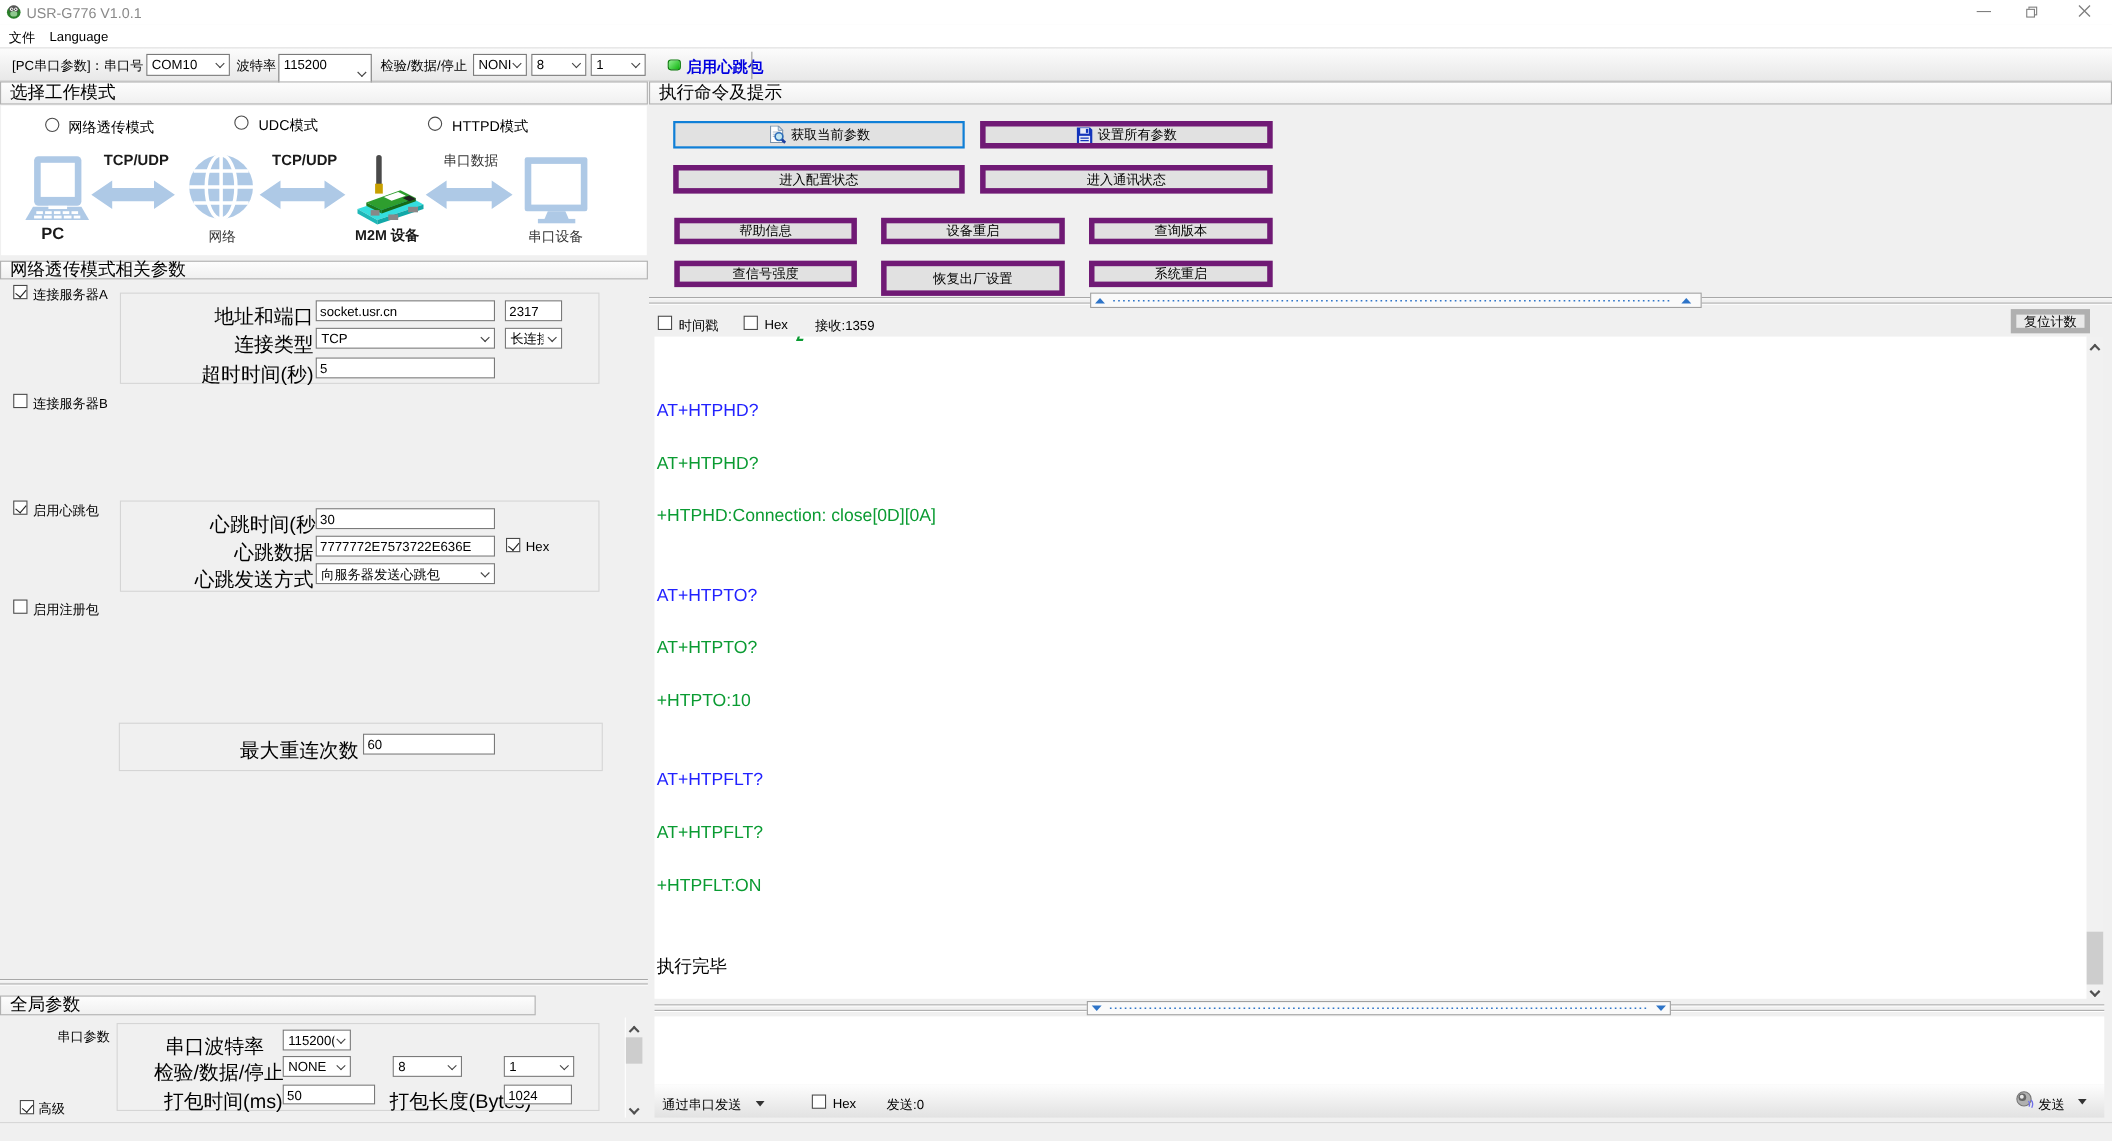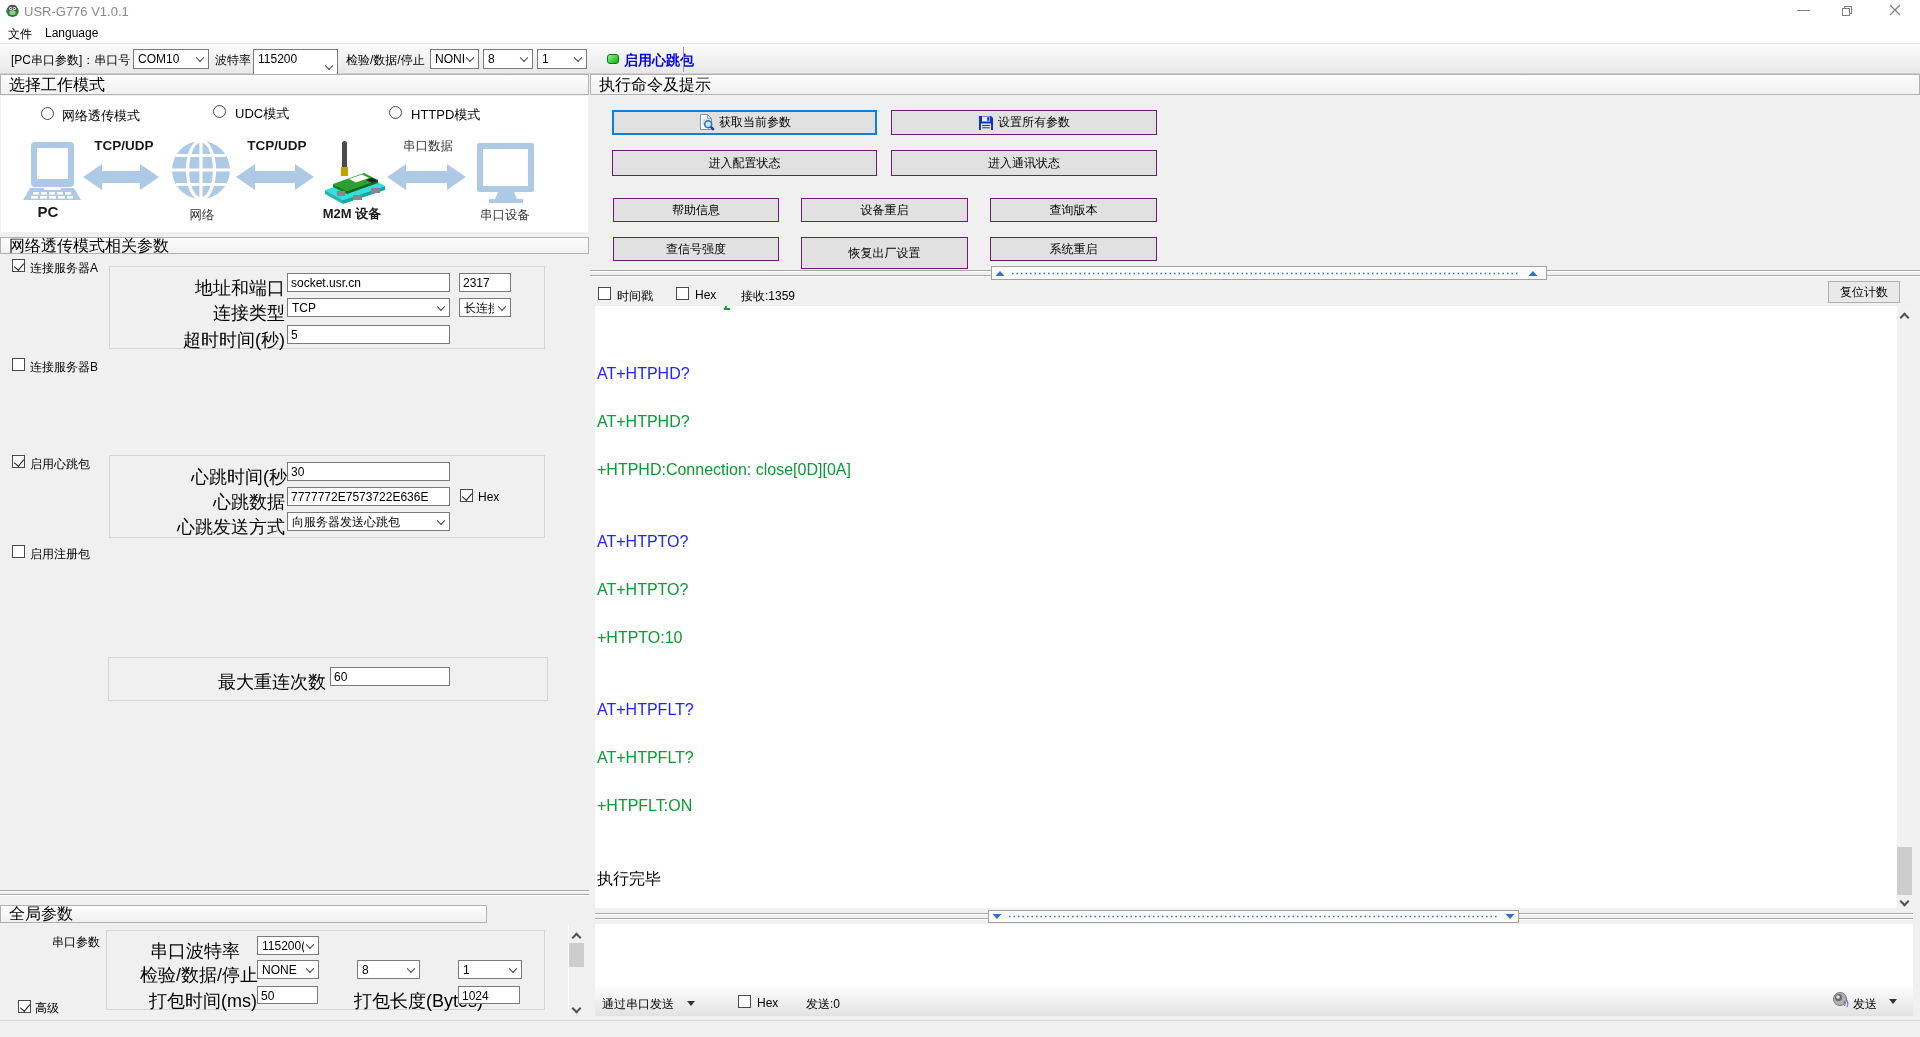--- a/index.html
+++ b/index.html
@@ -8,21 +8,21 @@
 .hdr{position:absolute;border:1px solid #b1b1b1;background:linear-gradient(#fdfdfd,#f0f0f0);line-height:19px;padding-left:8px;font-size:16px}
 .input,.combo{position:absolute;background:#fff;border:1px solid #7a7a7a;font-size:12px;line-height:16px;padding:1px 3px;white-space:nowrap;overflow:hidden}
 .combo .tx{position:absolute;left:4px;top:1px;right:16px;overflow:hidden}
 .chev{position:absolute;right:5px;top:50%;width:6px;height:6px;border-right:1.6px solid #444;border-bottom:1.6px solid #444;transform:translateY(-70%) rotate(45deg)}
 .cb{position:absolute;width:13px;height:13px;background:#fff;border:1px solid #4a4a4a}
 .cb.ck::after{content:"";position:absolute;left:2.5px;top:0.5px;width:5px;height:8px;border-right:1.6px solid #222;border-bottom:1.6px solid #222;transform:rotate(40deg)}
 .radio{position:absolute;width:13px;height:13px;background:#fff;border:1px solid #4a4a4a;border-radius:50%}
 .gbox{position:absolute;border:1px solid #d5d5d5}
 .lab{position:absolute;white-space:nowrap;font-size:12px}
 .labr{position:absolute;white-space:nowrap;font-size:18px;text-align:right}
-.btn{position:absolute;background:#e1e1e1;border:1px solid #701a75;font-size:12px;display:flex;align-items:center;justify-content:center;white-space:nowrap}
+.btn{position:absolute;background:#e1e1e1;border:5px solid #701a75;font-size:12px;display:flex;align-items:center;justify-content:center;white-space:nowrap}
 .sbar{position:absolute;background:#f0f0f0}
 .sthumb{position:absolute;background:#cdcdcd}
 .sarr{position:absolute;width:7px;height:7px;border-right:2px solid #505050;border-bottom:2px solid #505050}
 </style></head>
 <body>
 
 <div class="abs" style="left:0;top:0;width:1920px;height:22px;background:#fff"></div>
 
 <div class="abs" style="left:0;top:22px;width:1920px;height:21px;background:#fff"></div>
 <div class="lab" style="left:8px;top:26px">文件</div>
@@ -211,21 +211,21 @@
   </div>
 <div class="combo" style="left:357px;top:960px;width:63px;height:19px">
     <span class="tx">8</span>
     <span class="chev"></span>
   </div>
 <div class="combo" style="left:458px;top:960px;width:64px;height:19px">
     <span class="tx">1</span>
     <span class="chev"></span>
   </div>
 <div class="labr" style="left:149px;top:989px;width:100px">打包时间(ms)</div>
-<div class="input" style="left:257px;top:986px;width:61px;height:18px">50</div>
+<div class="input" style="left:257px;top:986px;width:84px;height:18px">50</div>
 <div class="labr" style="left:354px;top:989px;width:100px">打包长度(Bytes)</div>
 <div class="input" style="left:458px;top:986px;width:62px;height:18px">1024</div>
 <div class="cb ck" style="left:18px;top:1000px"></div>
 <div class="lab" style="left:35px;top:1000px">高级</div>
 
 <div class="abs" style="left:568px;top:925px;width:1px;height:91px;background:#fff"></div>
 <div class="sbar" style="left:569px;top:925px;width:15px;height:91px"></div>
 <div class="sarr" style="left:573px;top:934px;transform:rotate(-135deg)"></div>
 <div class="sthumb" style="left:569px;top:943px;width:15px;height:24px"></div>
 <div class="sarr" style="left:573px;top:1005px;transform:rotate(45deg)"></div>

